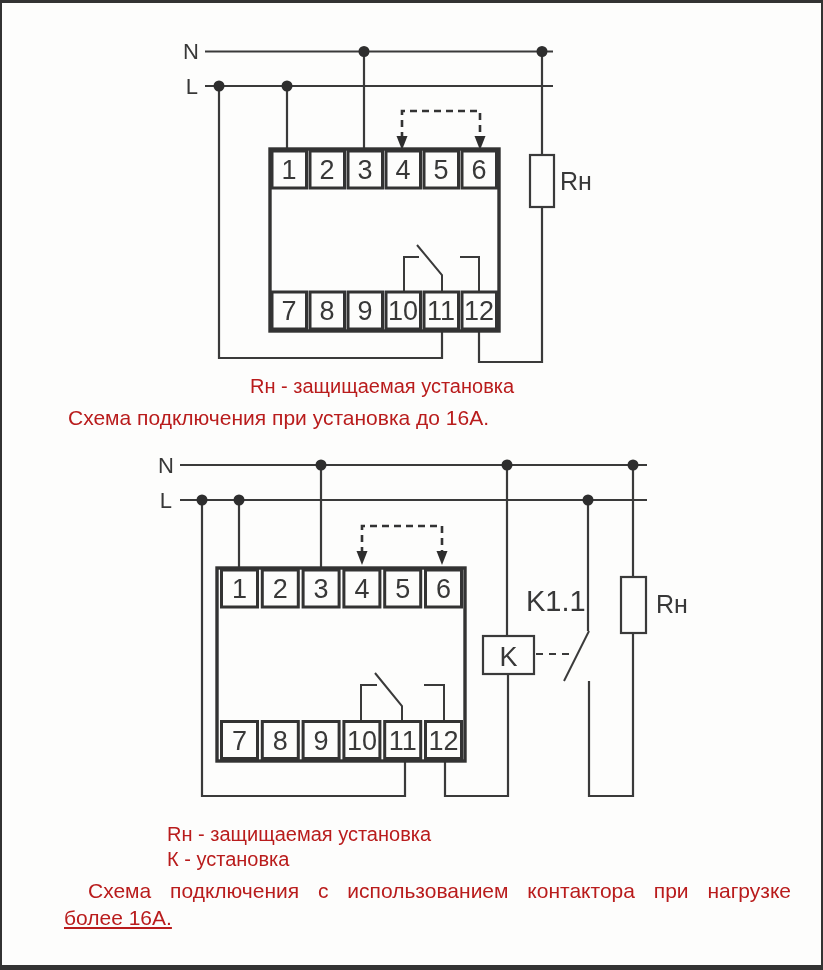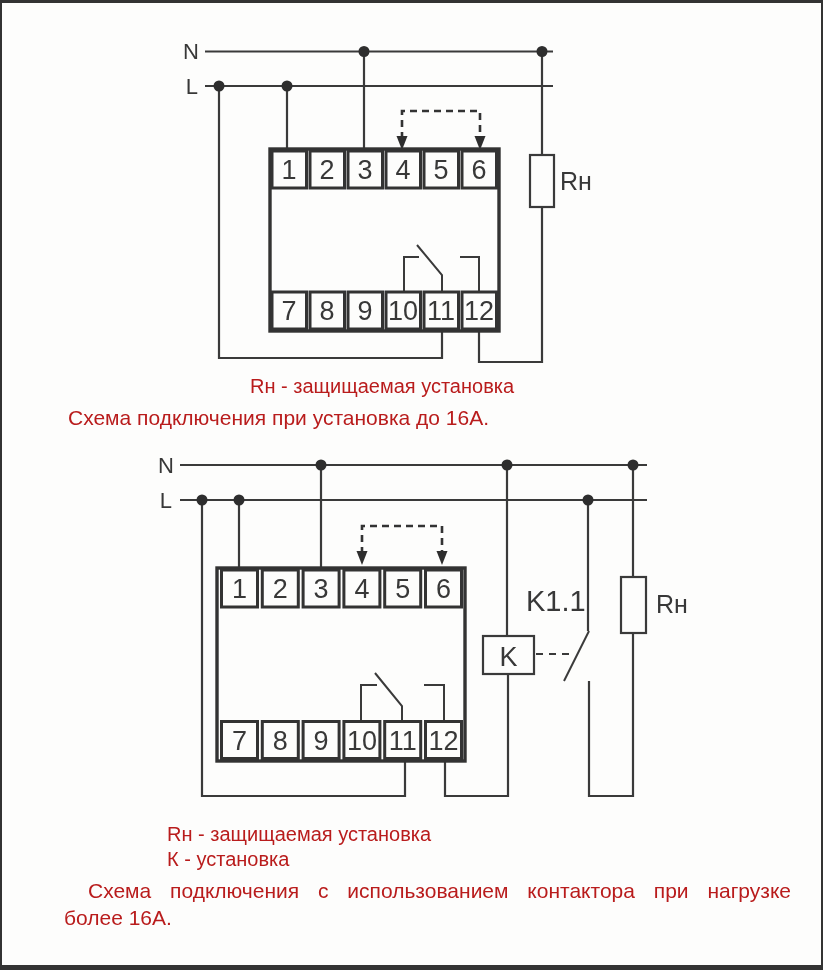--- a/index.html
+++ b/index.html
@@ -28,21 +28,21 @@
   .nl{font-size:22px;text-anchor:end;}
   .complbl{font-size:25px;}
   .k11{font-size:29px;}
   .kin{font-size:27px;text-anchor:middle;}
   .caption{position:absolute;color:#b91c1c;white-space:nowrap;}
   .cap-legend1{left:248px;top:372px;font-size:20px;}
   .cap-d1{left:66px;top:403px;font-size:21px;}
   .cap-legend2a{left:165px;top:820px;font-size:20px;}
   .cap-legend2b{left:165px;top:845px;font-size:20px;}
   .cap-d2-l1{left:68px;top:876px;font-size:21px;word-spacing:13px;margin-left:18px;}
-  .cap-d2-l2{left:62px;top:903px;font-size:21px;}
+  .cap-d2-l2{left:62px;top:903px;font-size:21px;text-decoration:underline;}
 </style>
 </head>
 <body>
 
 <div class="page">
 
   <svg width="823" height="440" viewBox="0 0 823 440">
 
     <path class="wire" d="M203 48.5 H551"></path>
     <path class="wire" d="M203 83 H551"></path>

